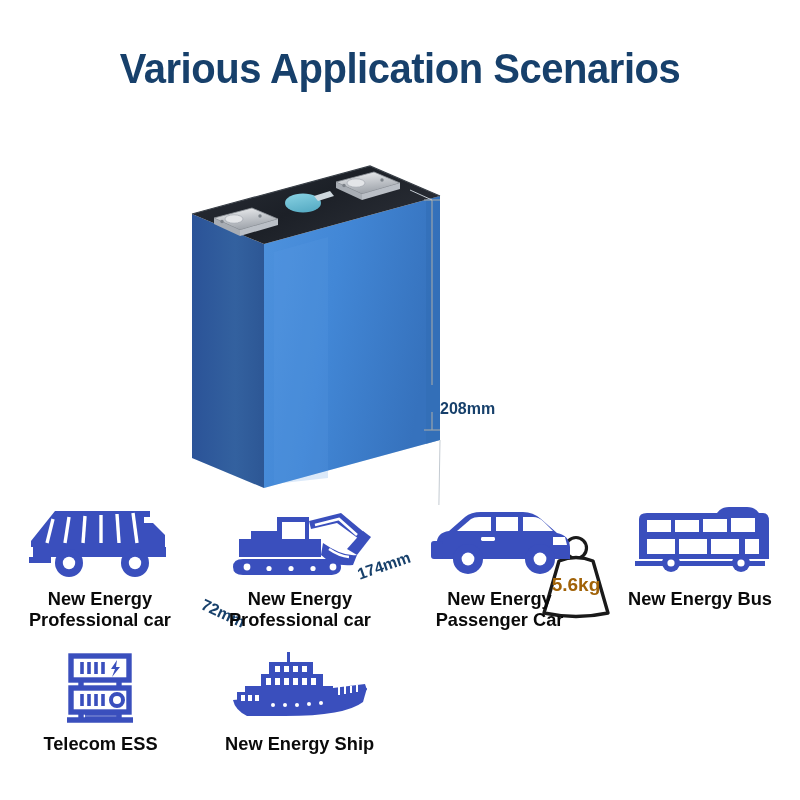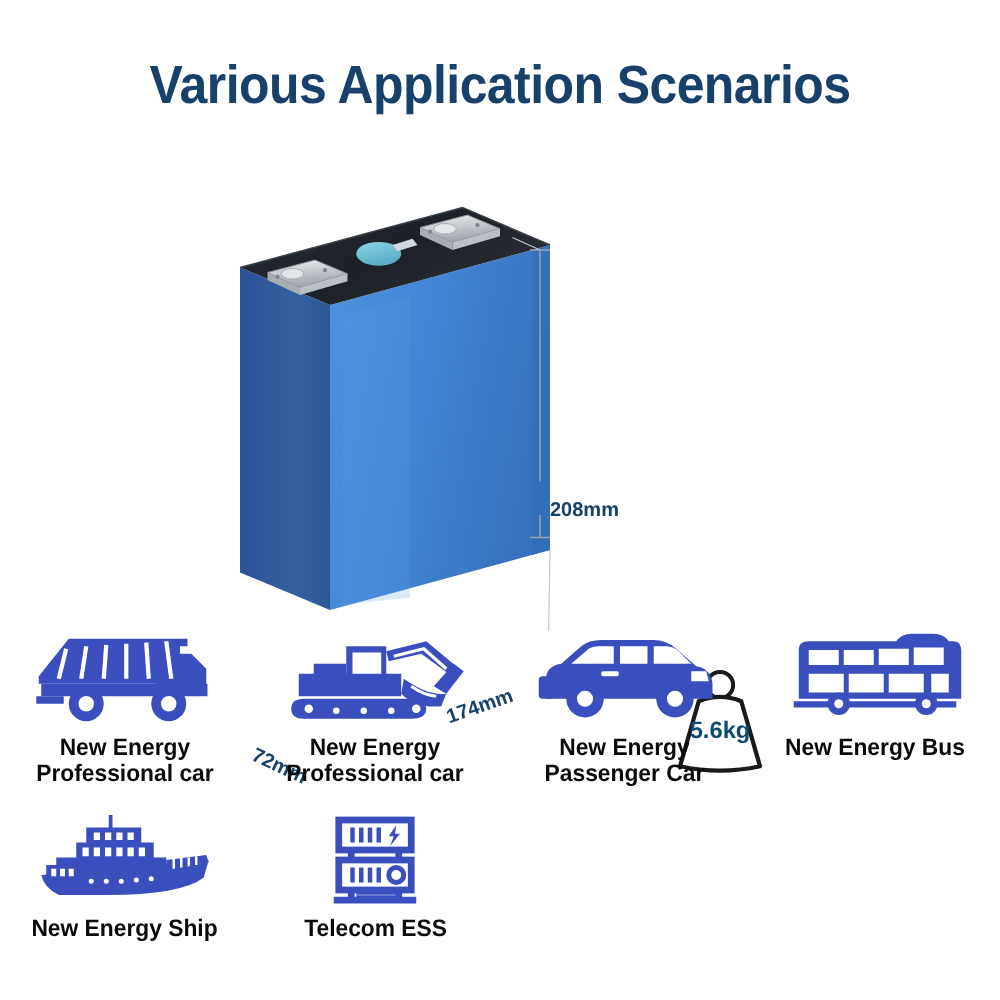--- a/index.html
+++ b/index.html
@@ -44,21 +44,21 @@
   }
   .dim-h{left:440px;top:270px;}
   .dim-w{left:358px;top:436px;transform:rotate(-19deg);transform-origin:left center;}
   .dim-d{left:202px;top:465px;transform:rotate(25deg);transform-origin:left center;}
 
   
   .weight{position:absolute;left:528px;top:404px;width:96px;height:92px;}
   .weight-text{
     position:absolute;left:0;top:40px;width:96px;
     text-align:center;
-    color:#0c4a6e;
+    color:#a16207;
     font-weight:bold;font-size:19px;
     font-family:"Liberation Sans", sans-serif;
   }
 
   
   .grid{
     position:absolute;left:0;top:498px;width:800px;
     display:grid;
     grid-template-columns:repeat(4,200px);
     grid-template-rows:145px 140px;
@@ -319,20 +319,51 @@
 
           <g fill="#3a4fbd">
             <circle cx="46" cy="60" r="9"></circle>
             <circle cx="116" cy="60" r="9"></circle>
           </g>
           <circle cx="46" cy="60" r="3.6" fill="#ffffff"></circle>
           <circle cx="116" cy="60" r="3.6" fill="#ffffff"></circle>
         </svg>
       </div>
       <div class="cap">New Energy Bus</div>
+    </div>
+
+    <div class="cell">
+      <div class="ico">
+        <svg width="150" height="80" viewBox="0 0 150 80">
+          <g fill="none" stroke="#3a4fbd" stroke-width="5.4">
+            <rect x="46" y="8" width="58" height="24"></rect>
+            <rect x="46" y="40" width="58" height="24"></rect>
+            <line x1="56" y1="32" x2="56" y2="40"></line>
+            <line x1="94" y1="32" x2="94" y2="40"></line>
+            <line x1="56" y1="64" x2="56" y2="72"></line>
+            <line x1="94" y1="64" x2="94" y2="72"></line>
+            <line x1="42" y1="72" x2="108" y2="72"></line>
+          </g>
+          <g stroke="#3a4fbd" stroke-width="3.6">
+            <line x1="57" y1="14" x2="57" y2="26"></line>
+            <line x1="64" y1="14" x2="64" y2="26"></line>
+            <line x1="71" y1="14" x2="71" y2="26"></line>
+            <line x1="78" y1="14" x2="78" y2="26"></line>
+            <line x1="57" y1="46" x2="57" y2="58"></line>
+            <line x1="64" y1="46" x2="64" y2="58"></line>
+            <line x1="71" y1="46" x2="71" y2="58"></line>
+            <line x1="78" y1="46" x2="78" y2="58"></line>
+            <line x1="60" y1="66" x2="92" y2="66"></line>
+            <line x1="60" y1="70" x2="92" y2="70"></line>
+          </g>
+          <path d="M92 12 L86 21 L90 21 L87 29 L95 19 L91 19 Z" fill="#3a4fbd"></path>
+          <circle cx="92" cy="52" r="6" fill="none" stroke="#3a4fbd" stroke-width="4"></circle>
+        </svg>
+      </div>
+      <div class="cap">Telecom ESS</div>
     </div>
 
     <div class="cell">
       <div class="ico">
         <svg width="150" height="80" viewBox="0 0 150 80">
           <g fill="#3a4fbd">
 
             <path d="M8 52 L142 40 L138 54 Q120 68 60 68 L22 68 Q10 62 8 52 Z"></path>
 
             <rect x="20" y="38" width="88" height="16"></rect>
@@ -376,47 +407,16 @@
             <circle cx="60" cy="57" r="2"></circle>
             <circle cx="72" cy="57" r="2"></circle>
             <circle cx="84" cy="56" r="2"></circle>
             <circle cx="96" cy="55" r="2"></circle>
           </g>
         </svg>
       </div>
       <div class="cap">New Energy Ship</div>
     </div>
 
-    <div class="cell">
-      <div class="ico">
-        <svg width="150" height="80" viewBox="0 0 150 80">
-          <g fill="none" stroke="#3a4fbd" stroke-width="5.4">
-            <rect x="46" y="8" width="58" height="24"></rect>
-            <rect x="46" y="40" width="58" height="24"></rect>
-            <line x1="56" y1="32" x2="56" y2="40"></line>
-            <line x1="94" y1="32" x2="94" y2="40"></line>
-            <line x1="56" y1="64" x2="56" y2="72"></line>
-            <line x1="94" y1="64" x2="94" y2="72"></line>
-            <line x1="42" y1="72" x2="108" y2="72"></line>
-          </g>
-          <g stroke="#3a4fbd" stroke-width="3.6">
-            <line x1="57" y1="14" x2="57" y2="26"></line>
-            <line x1="64" y1="14" x2="64" y2="26"></line>
-            <line x1="71" y1="14" x2="71" y2="26"></line>
-            <line x1="78" y1="14" x2="78" y2="26"></line>
-            <line x1="57" y1="46" x2="57" y2="58"></line>
-            <line x1="64" y1="46" x2="64" y2="58"></line>
-            <line x1="71" y1="46" x2="71" y2="58"></line>
-            <line x1="78" y1="46" x2="78" y2="58"></line>
-            <line x1="60" y1="66" x2="92" y2="66"></line>
-            <line x1="60" y1="70" x2="92" y2="70"></line>
-          </g>
-          <path d="M92 12 L86 21 L90 21 L87 29 L95 19 L91 19 Z" fill="#3a4fbd"></path>
-          <circle cx="92" cy="52" r="6" fill="none" stroke="#3a4fbd" stroke-width="4"></circle>
-        </svg>
-      </div>
-      <div class="cap">Telecom ESS</div>
-    </div>
-
 
 
   </div>
 </div>
 
 </body></html>

